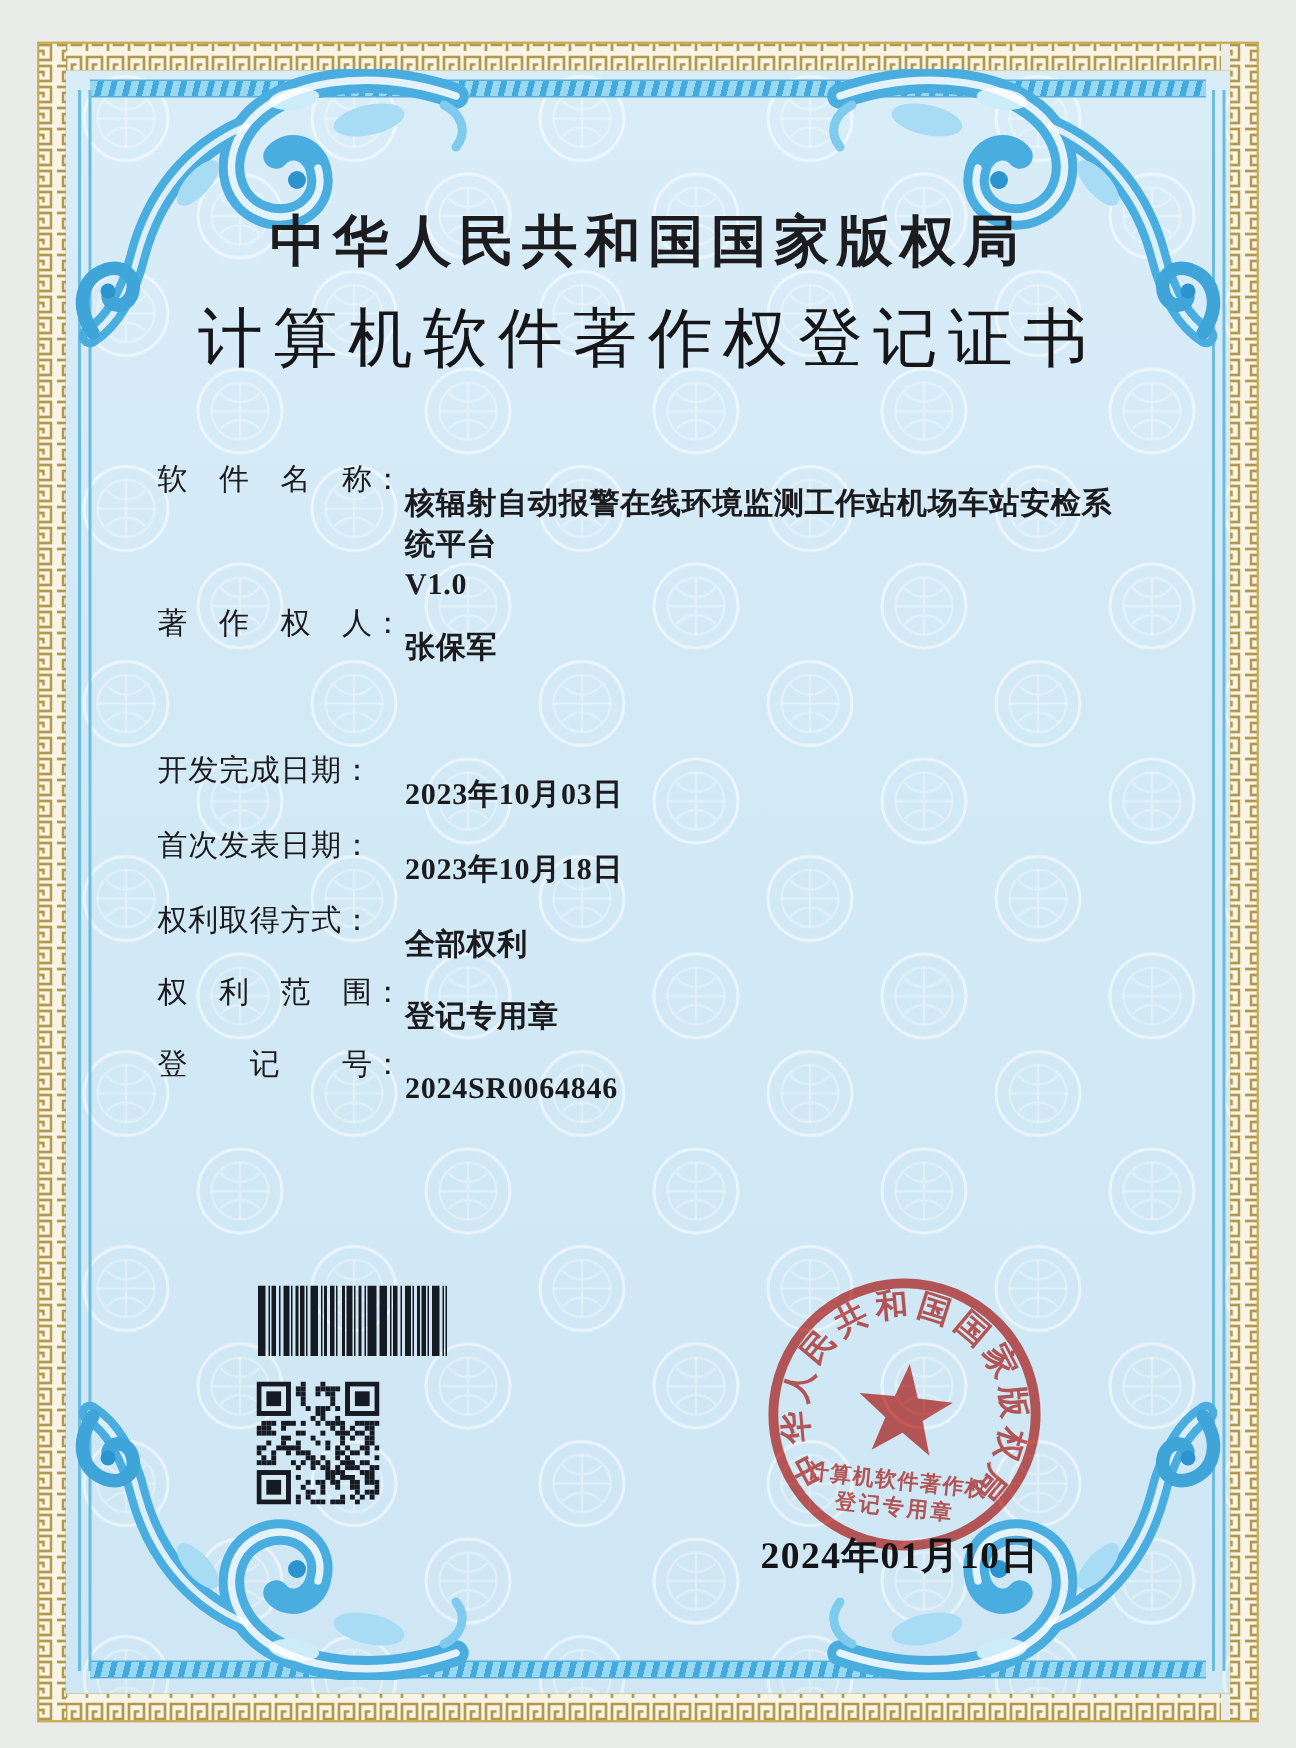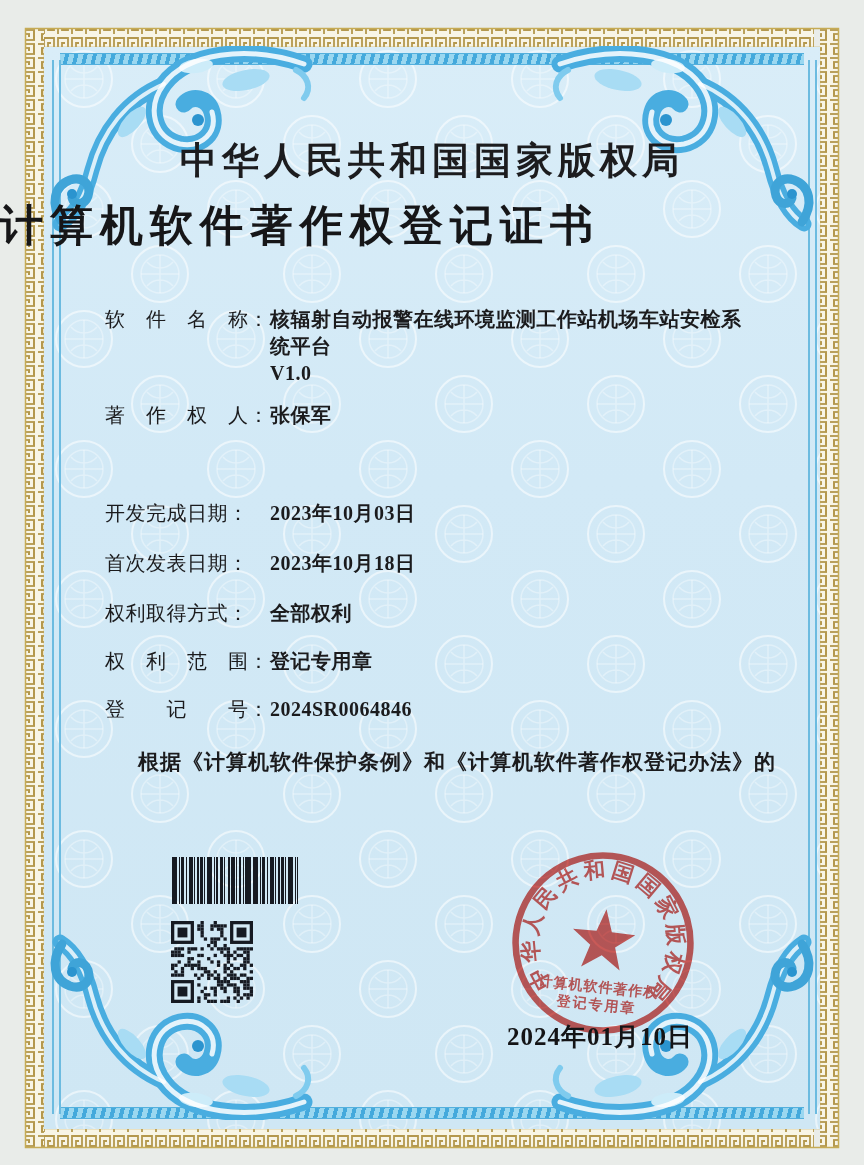--- a/index.html
+++ b/index.html
@@ -42,36 +42,36 @@
   .orn.tl{left:46px;top:46px;}
   .orn.tr{left:548px;top:46px;transform:scaleX(-1);}
   .orn.bl{left:46px;top:930px;transform:scaleY(-1);}
   .orn.br{left:548px;top:930px;transform:scale(-1,-1);}
   
   .authority{
     position:absolute;left:0;top:136px;width:864px;text-align:center;
     font-size:37px;font-weight:bold;letter-spacing:5px;color:#1c1c1e;
   }
   .cert-title{
-    position:absolute;left:0;top:197px;width:864px;
-    font-size:43px;font-weight:bold;letter-spacing:7px;color:#161618;
+    position:absolute;left:0;top:197px;width:864px;text-align:center;
+    font-size:43px;font-weight:normal;letter-spacing:7px;color:#161618;
   }
   .certno{
     position:absolute;right:102px;top:261px;
     font-size:17px;font-weight:bold;color:#1d1d1f;letter-spacing:.5px;
   }
   .certno .gap{display:inline-block;width:13px;}
   .field-row{position:absolute;left:0;width:864px;}
   .field-label{
     position:absolute;left:105px;font-size:20px;font-weight:normal;color:#1b1b1d;
     letter-spacing:.5px;white-space:pre;
   }
   .field-value{
     position:absolute;left:270px;font-size:20px;font-weight:bold;color:#1b1b1d;
-    line-height:27px;white-space:pre-line;max-width:500px;letter-spacing:.5px;
+    line-height:27px;white-space:pre-line;max-width:500px;letter-spacing:.5px;margin-top:17px;
   }
   .row-name{top:306px;}
   .row-author{top:402px;}
   .row-devdate{top:500px;}
   .row-pubdate{top:550px;}
   .row-method{top:600px;}
   .row-scope{top:648px;}
   .row-regno{top:696px;}
   .statement-line{
     position:absolute;font-size:21px;font-weight:bold;color:#1b1b1d;letter-spacing:1px;
@@ -195,21 +195,20 @@
   </div>
   <div class="field-row row-scope">
     <span class="field-label">权　利　范　围：</span>
     <span class="field-value">登记专用章</span>
   </div>
   <div class="field-row row-regno">
     <span class="field-label">登　　记　　号：</span>
     <span class="field-value">2024SR0064846</span>
   </div>
 
-  <div class="statement-line l1">根据《计算机软件保护条例》和《计算机软件著作权登记办法》的</div>
 
   <svg class="barcode" viewBox="0 0 126 47" xmlns="http://www.w3.org/2000/svg">
     <line x1="0" y1="23.5" x2="126" y2="23.5" stroke="#161a22" stroke-width="47" stroke-dasharray="5 2 1 1 3 2 1 2 4 1 1 2 2 1 3 1 1 2 5 2 1 1 2 2 3 1 1 3 2 1 4 1 1 2 2 2 1 1 6 2"></line>
   </svg>
 
   <svg class="qr" id="qr" viewBox="0 0 82 82" xmlns="http://www.w3.org/2000/svg">
       <rect x="29.52" y="0.00" width="3.28" height="3.28" fill="#161a22"></rect>
       <rect x="42.64" y="0.00" width="3.28" height="3.28" fill="#161a22"></rect>
       <rect x="26.24" y="3.28" width="3.28" height="3.28" fill="#161a22"></rect>
       <rect x="29.52" y="3.28" width="3.28" height="3.28" fill="#161a22"></rect>

